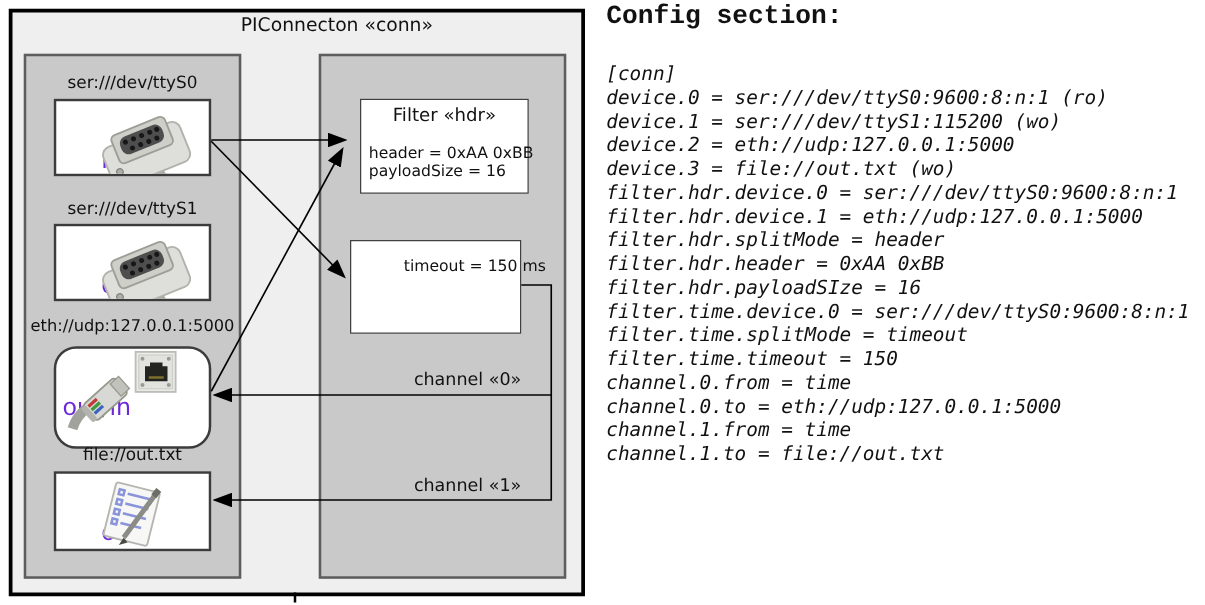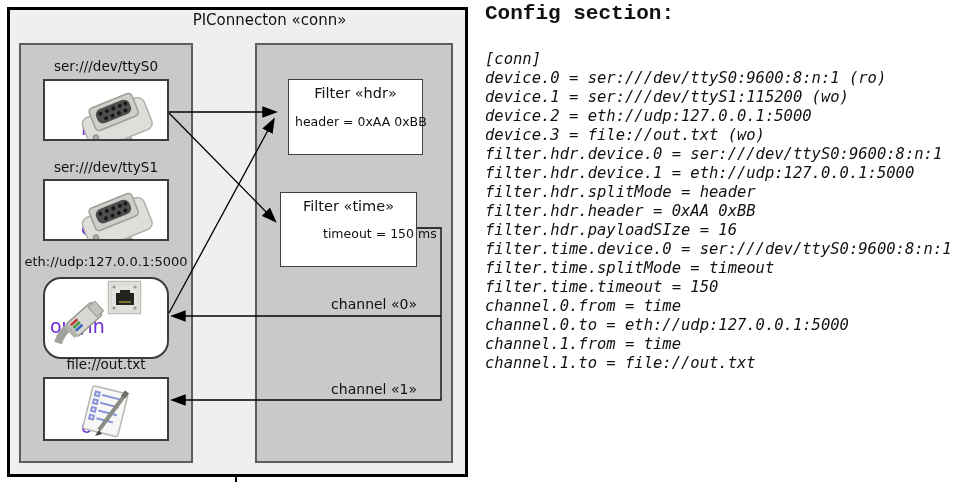--- a/index.html
+++ b/index.html
@@ -164,25 +164,25 @@
           <line x1="52" y1="8" x2="48" y2="13" stroke="#6e6e68" stroke-width="5"></line>
           <polygon points="24,46 20,52 27,50" fill="#4a4a44"></polygon>
         </g>
       </svg>
     </div>
 
     <div class="filter-box fbox-0">
       <div class="filter-title">Filter «hdr»</div>
       <div class="filter-props">
         <div class="filter-prop">header = 0xAA 0xBB</div>
+        <div class="filter-prop">payloadSize = 16</div>
       </div>
     </div>
 
     <div class="filter-box fbox-1">
-      <div class="filter-title">Filter «time»</div>
       <div class="filter-props">
         <div class="filter-prop">timeout = 150 ms</div>
       </div>
     </div>
 
     <div class="channel-label ch-0">channel «0»</div>
     <div class="channel-label ch-1">channel «1»</div>
 
     <svg class="wires" width="480" height="484" viewBox="0 0 480 484">
       <defs>

